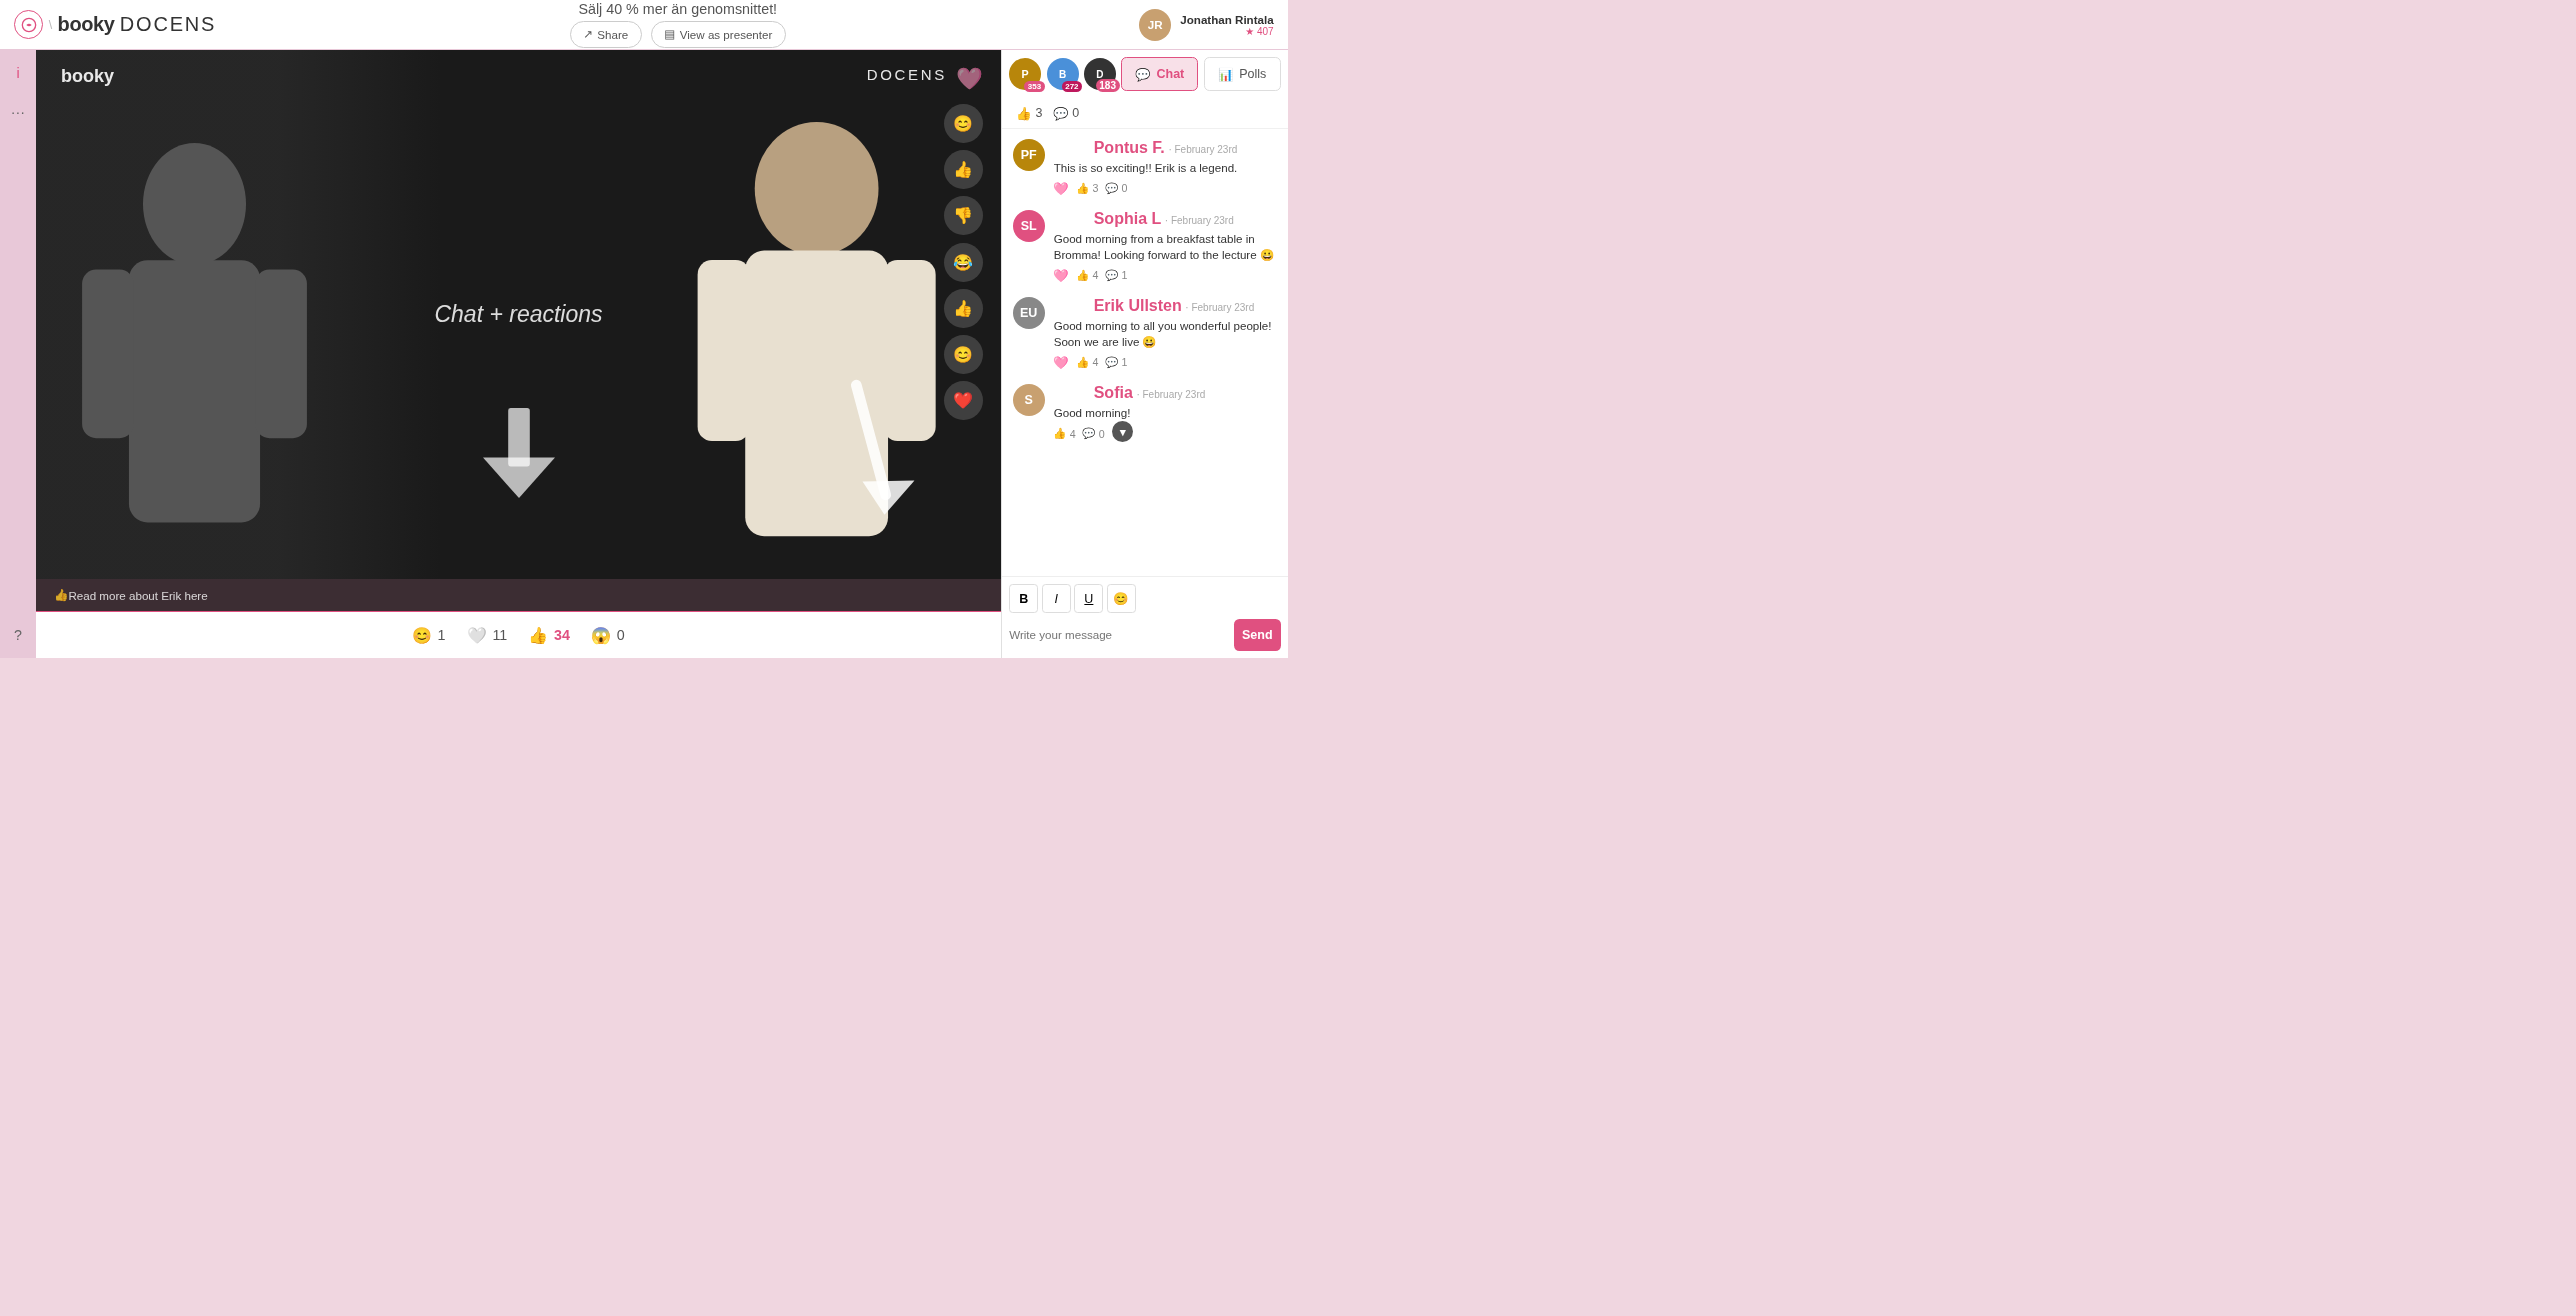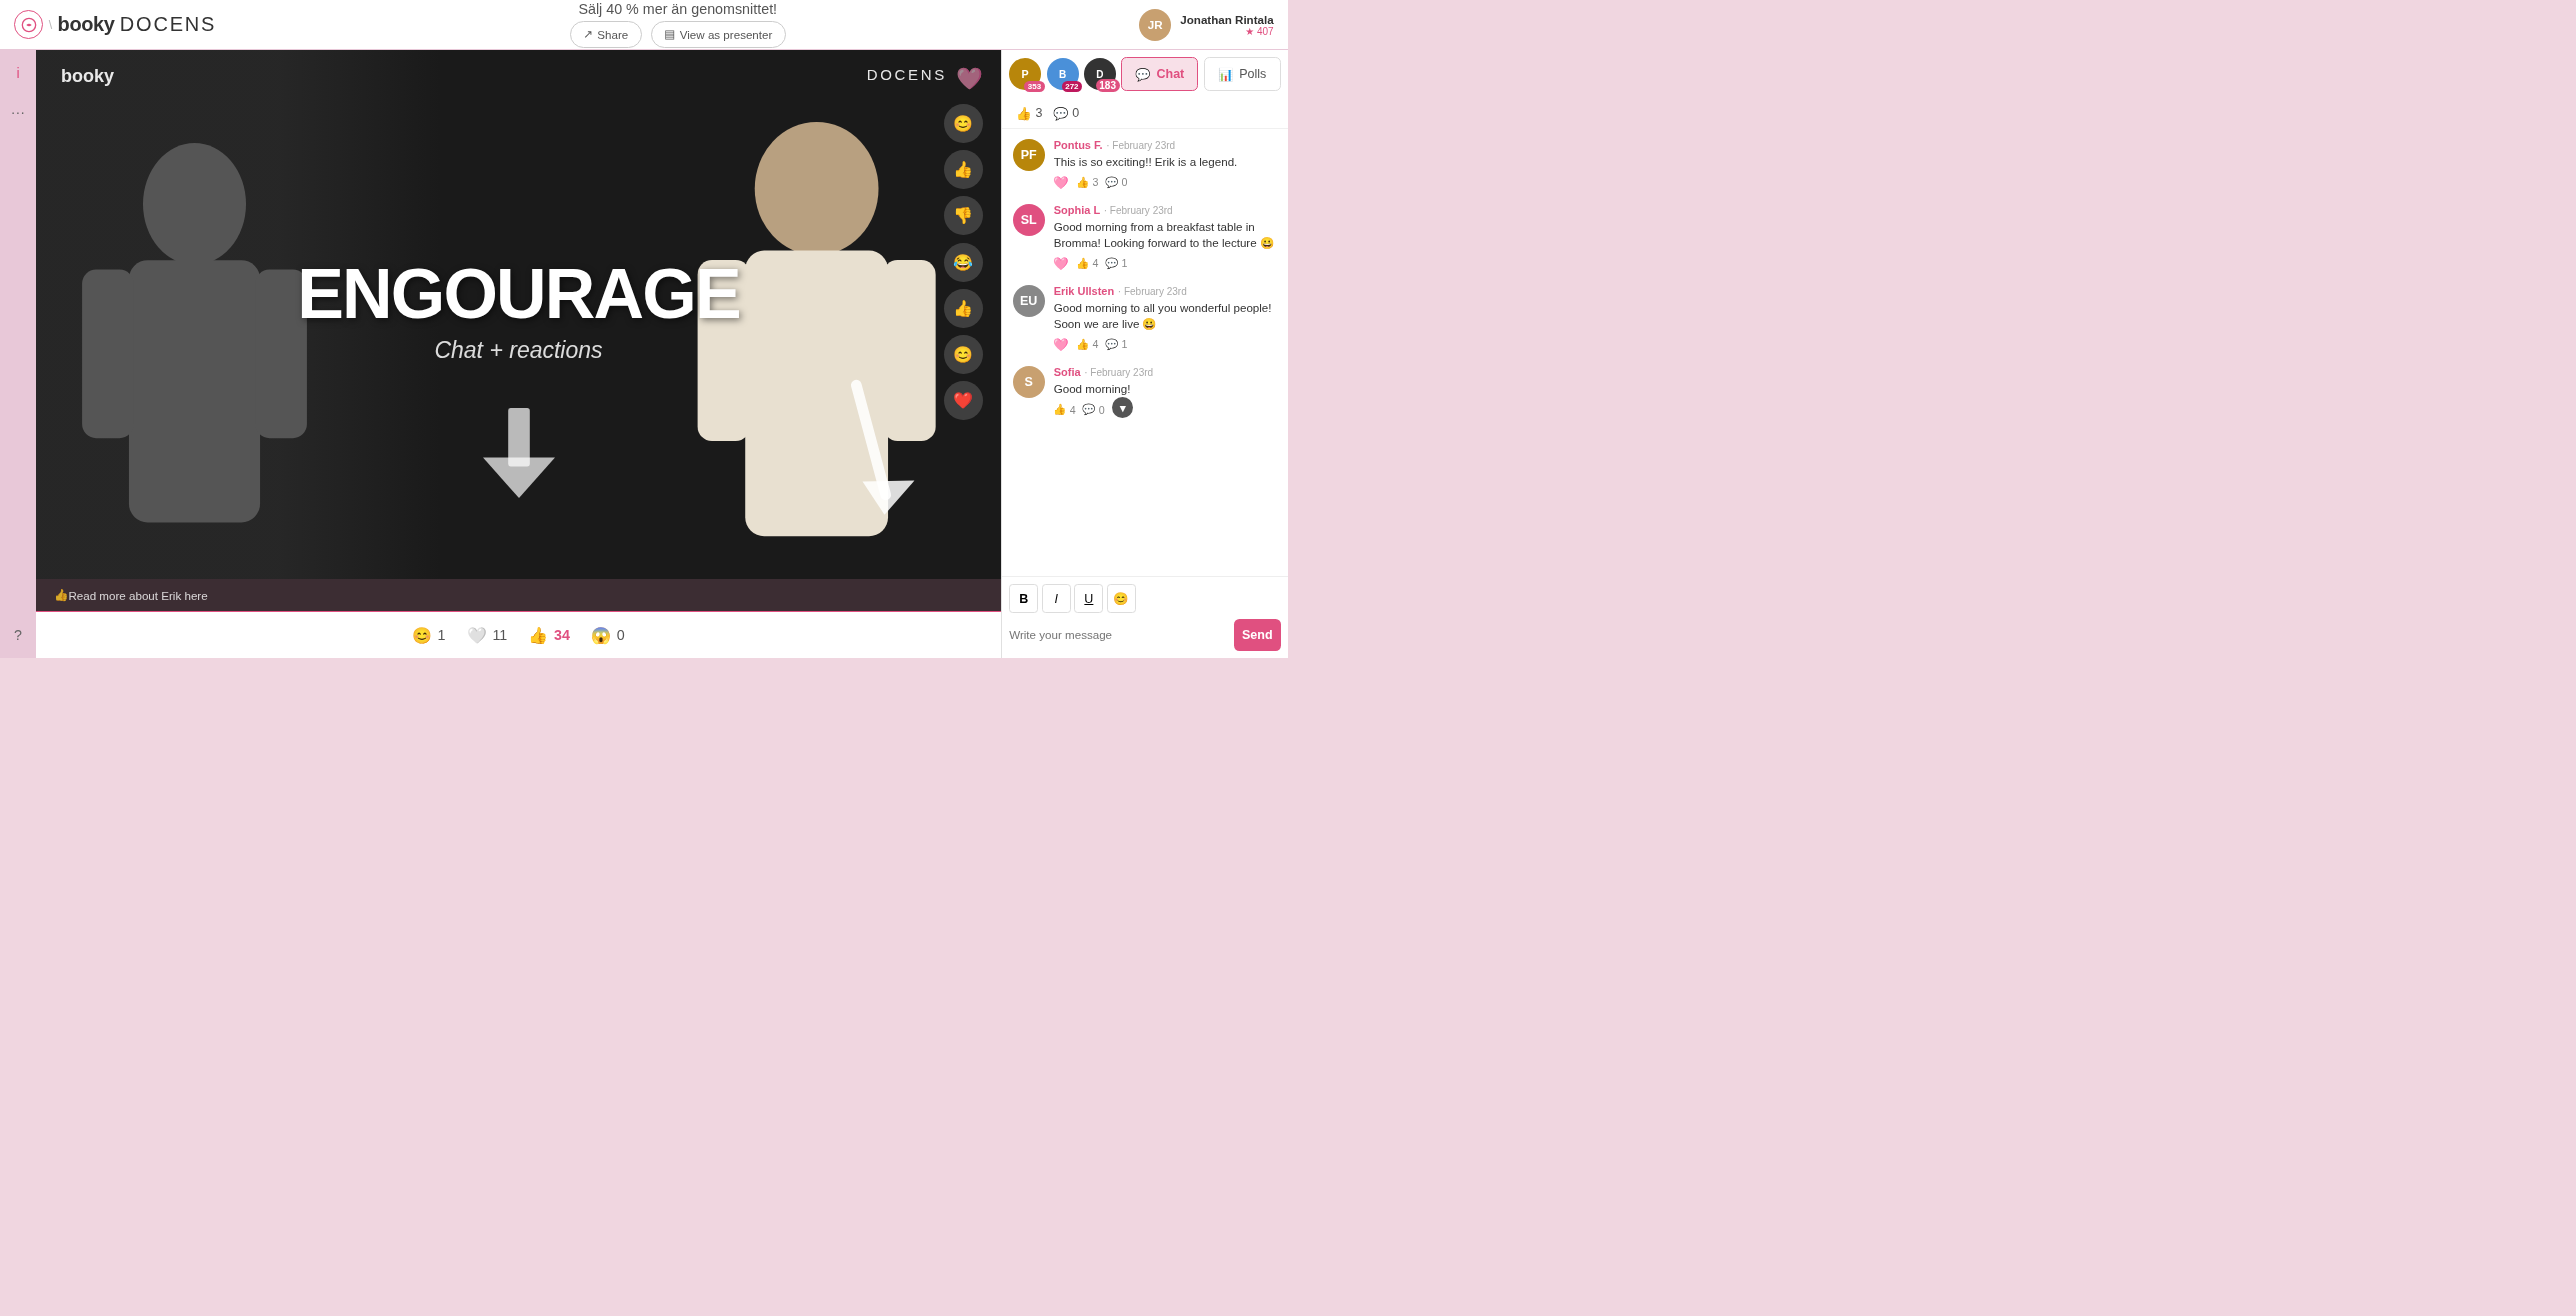--- a/index.html
+++ b/index.html
@@ -48,21 +48,21 @@
     #chat-tabs-row { display: flex; align-items: center; gap: 7.2px; padding: 3.6px 7.2px; }
     .tab-btn { flex: 1; height: 34px; border: 0.9px solid #ddd; background: #fff; border-radius: 5.4px; cursor: pointer; display: flex; align-items: center; justify-content: center; gap: 5.4px; font-size: 12.5px; color: #555; }
     .tab-btn.active { background: #f8e0e8; border-color: #e05080; color: #e05080; font-weight: 600; }
     #chat-reactions-summary { display: flex; align-items: center; gap: 10.7px; padding: 7.2px 14.3px; border-bottom: 0.9px solid #f0f0f0; }
     .reaction-summary-item { display: flex; align-items: center; gap: 3.6px; font-size: 12.5px; color: #555; }
     #chat-messages { flex: 1; overflow-y: auto; padding: 10.7px; display: flex; flex-direction: column; gap: 14.3px; }
     .chat-message { display: flex; gap: 9px; }
     .msg-avatar { width: 32px; height: 32px; border-radius: 50%; flex-shrink: 0; background: #ccc; overflow: hidden; display: flex; align-items: center; justify-content: center; font-size: 12.5px; font-weight: 700; color: #fff; }
     .msg-content { flex: 1; }
     .msg-header { display: flex; align-items: baseline; gap: 3.6px; margin-bottom: 2.7px; }
-    .msg-name { font-size: 11px; font-weight: 600; color: #e05080; }
+    .msg-name { font-size: 16px; font-weight: 600; color: #e05080; margin-left: 40px; }
     .msg-date { font-size: 10px; color: #aaa; }
     .msg-text { font-size: 11.6px; color: #333; line-height: 1.4; }
     .msg-reactions { display: flex; align-items: center; gap: 7.2px; margin-top: 4.5px; }
     .msg-react-item { display: flex; align-items: center; gap: 2.7px; font-size: 10.7px; color: #888; }
     .expand-btn { width: 21.5px; height: 21.5px; border-radius: 50%; background: #555; color: #fff; border: none; cursor: pointer; display: flex; align-items: center; justify-content: center; font-size: 10.7px; margin-left: auto; }
     #chat-input-area { padding: 7.2px; border-top: 0.9px solid #eee; }
     #chat-format-bar { display: flex; align-items: center; gap: 3.6px; margin-bottom: 5.4px; }
     .format-btn { width: 29px; height: 29px; border: 0.9px solid #ddd; background: #fff; border-radius: 3.6px; cursor: pointer; display: flex; align-items: center; justify-content: center; font-size: 12.5px; }
     #chat-input-row { display: flex; gap: 5.4px; align-items: center; }
     #chat-input { flex: 1; border: none; outline: none; font-size: 11.6px; color: #999; padding: 5.4px 0; }
@@ -142,21 +142,20 @@
           <rect x="50" y="165" width="55" height="190" rx="15" fill="#e8e0d0"></rect>
           <rect x="245" y="165" width="55" height="190" rx="15" fill="#e8e0d0"></rect>
         </svg>
       </div>
 
       <div style="position:absolute;top:16px;left:25px;font-size:18px;font-weight:700;color:rgba(255,255,255,0.9);">booky</div>
       <div style="position:absolute;top:16px;right:54px;font-size:15px;font-weight:300;color:rgba(255,255,255,0.9);letter-spacing:2.7px;">DOCENS</div>
       <div style="position:absolute;top:16px;right:18px;font-size:21.5px;color:rgba(255,255,255,0.6);">🩷</div>
 
       <div style="position:absolute;top:50%;left:50%;transform:translate(-50%,-55%);text-align:center;z-index:5;">
-        <div style="font-size:70px;font-weight:900;color:#fff;letter-spacing:-1.8px;text-transform:uppercase;text-shadow:1.8px 1.8px 7.2px rgba(0,0,0,0.5);">ENGOURAGE</div>
         <div style="font-size:23px;font-style:italic;color:rgba(255,255,255,0.85);margin-top:3.6px;">Chat + reactions</div>
       </div>
 
       <svg style="position:absolute;left:calc(50% - 36px);bottom:81px;z-index:6;" width="72" height="90" viewBox="0 0 80 100" xmlns="http://www.w3.org/2000/svg">
         <rect x="28" y="0" width="24" height="65" fill="rgba(255,255,255,0.7)" rx="3"></rect>
         <polygon points="0,55 80,55 40,100" fill="rgba(255,255,255,0.7)"></polygon>
       </svg>
 
       <svg style="position:absolute;right:72px;bottom:81px;z-index:6;transform:rotate(30deg);" width="116" height="116" viewBox="0 0 130 130" xmlns="http://www.w3.org/2000/svg">
         <line x1="20" y1="20" x2="110" y2="110" stroke="rgba(255,255,255,0.85)" stroke-width="12" stroke-linecap="round"></line>

